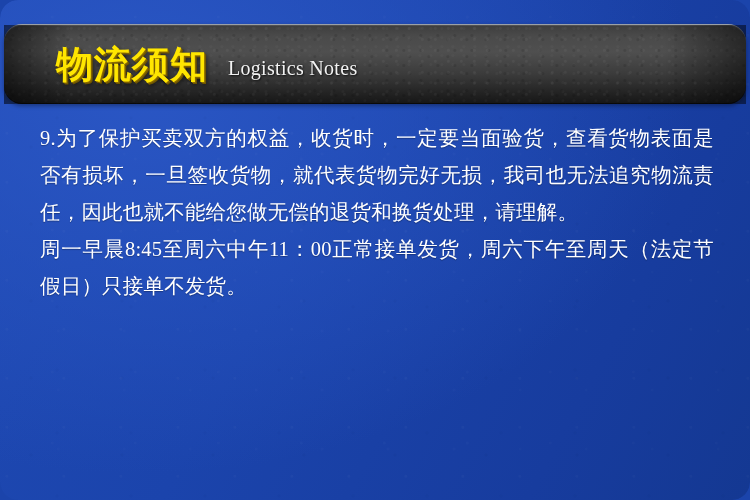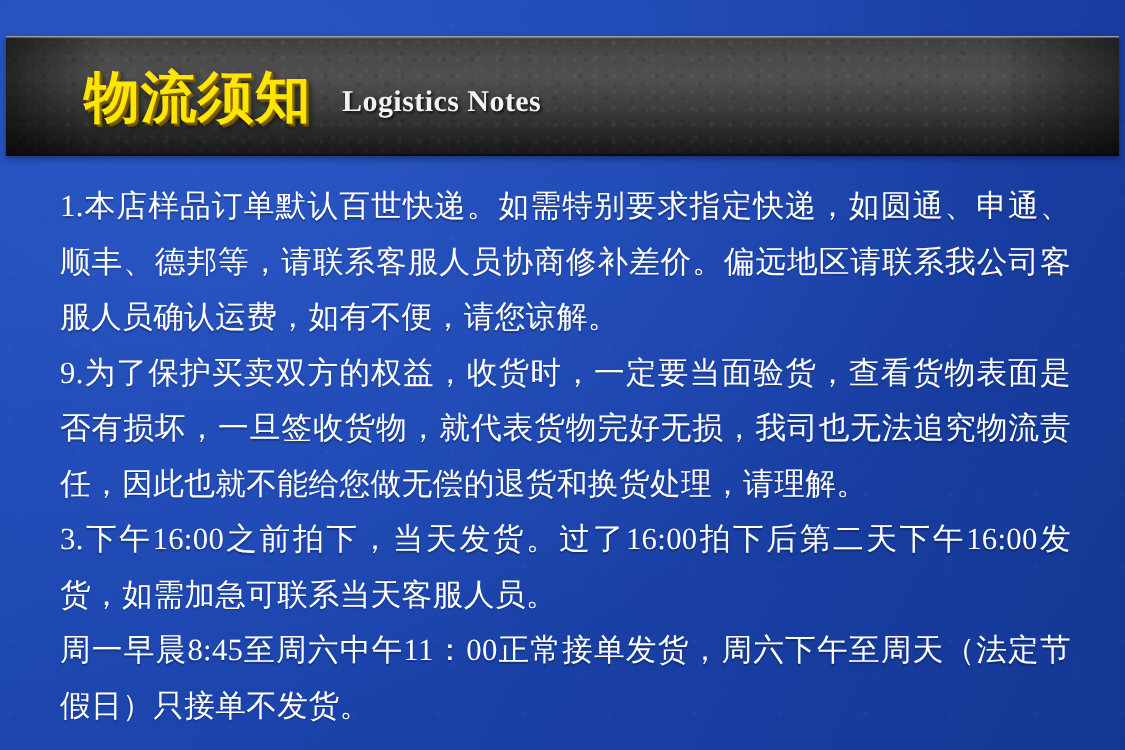--- a/index.html
+++ b/index.html
@@ -1,15 +1,15 @@
 <!DOCTYPE html>
 <html><head>
 <meta charset="utf-8">
 <style>
-  * { margin:0; padding:0; box-sizing:border-box; }
+  * { margin:0; padding:0; box-sizing:border-box;border-radius:18px; }
 
   html, body {
     width:750px;
     height:500px;
     overflow:hidden;
   }
 
   body {
     font-family:"Liberation Serif","DejaVu Serif",serif;
     background:#1b44ab;
@@ -111,21 +111,21 @@
     white-space:nowrap;
   }
 
   .title-en {
     position:relative;
     z-index:3;
     margin-left:20px;
     margin-top:6px;
     color:#f2f2f2;
     font-family:"Liberation Serif","DejaVu Serif",serif;
-    font-weight:bold;
+    font-weight:normal;
     font-size:20px;
     letter-spacing:.3px;
     line-height:1;
     text-shadow:1px 1px 2px rgba(0,0,0,.8);
     white-space:nowrap;
   }
 
   
   .notes {
     position:absolute;
@@ -151,19 +151,17 @@
 <body>
 
 <div id="poster">
 
   <div class="header-bar">
     <span class="title-cn">物流须知</span>
     <span class="title-en">Logistics Notes</span>
   </div>
 
   <div class="notes">
-    <p class="note-para">1.本店样品订单默认百世快递。如需特别要求指定快递，如圆通、申通、顺丰、德邦等，请联系客服人员协商修补差价。偏远地区请联系我公司客服人员确认运费，如有不便，请您谅解。</p>
     <p class="note-para">9.为了保护买卖双方的权益，收货时，一定要当面验货，查看货物表面是否有损坏，一旦签收货物，就代表货物完好无损，我司也无法追究物流责任，因此也就不能给您做无偿的退货和换货处理，请理解。</p>
-    <p class="note-para">3.下午16:00之前拍下，当天发货。过了16:00拍下后第二天下午16:00发货，如需加急可联系当天客服人员。</p>
     <p class="note-para">周一早晨8:45至周六中午11：00正常接单发货，周六下午至周天（法定节假日）只接单不发货。</p>
   </div>
 
 </div>
 
 </body></html>

